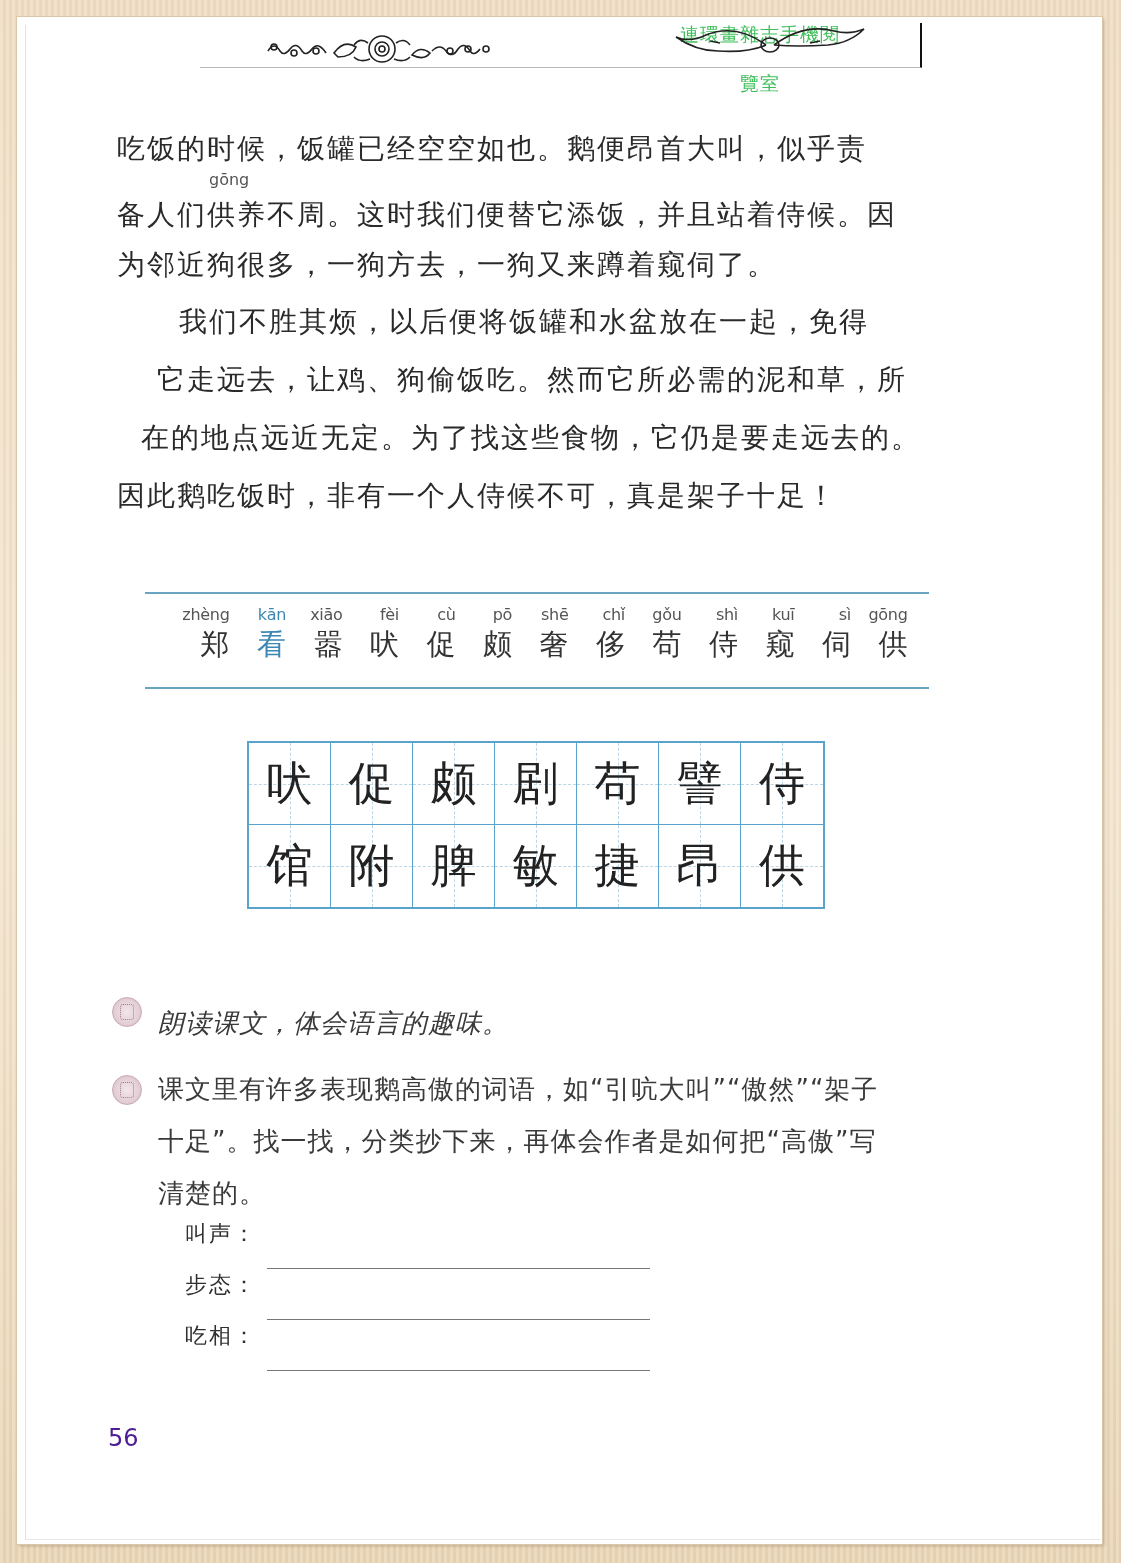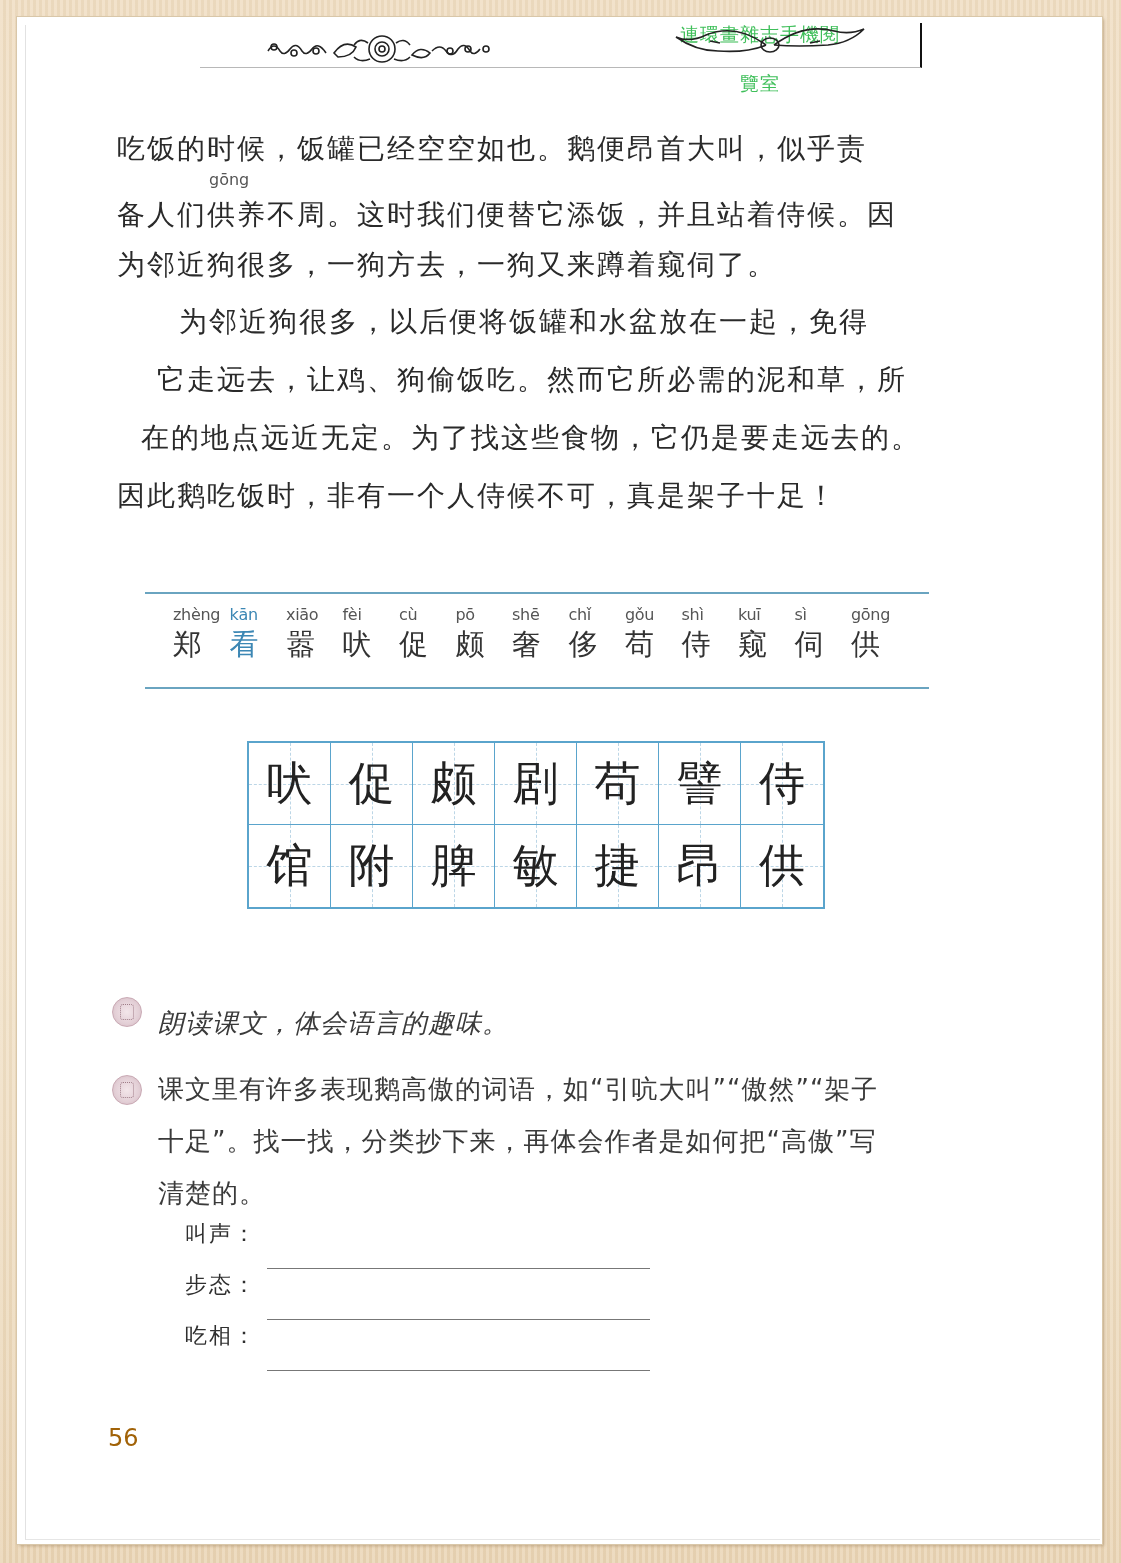--- a/index.html
+++ b/index.html
@@ -52,21 +52,21 @@
       position: absolute; font-family: "DejaVu Sans", "Liberation Sans", sans-serif;
       font-size: 16px; color: #555; letter-spacing: 0;
     }
 
     
     .vocab {
       position: absolute; left: 145px; top: 592px; width: 784px; height: 93px;
       border-top: 2px solid #6aa4c0; border-bottom: 2px solid #6aa4c0;
     }
     .vocab-row { position: absolute; left: 28px; top: 10px; display: flex; }
-    .vocab-item { width: 56.5px; text-align: left; }
+    .vocab-item { width: 56.5px; text-align: right; }
     .vocab-py {
       font-family: "DejaVu Sans", "Liberation Sans", sans-serif;
       font-size: 16px; color: #555; height: 22px; line-height: 22px; letter-spacing: -0.3px;
     }
     .vocab-ch { font-size: 29px; color: #333; line-height: 36px; }
     .vocab-item.highlight .vocab-ch, .vocab-item.highlight .vocab-py { color: #3c87b4; }
 
     
     .grid {
       position: absolute; left: 247px; top: 741px;
@@ -107,21 +107,21 @@
     }
     .ex-text { position: absolute; left: 46px; white-space: nowrap; line-height: 52px; }
 
     .fill-row { position: absolute; left: 185px; height: 40px; }
     .fill-label { position: absolute; left: 0; bottom: 20px; font-size: 22px; color: #2f2f2f; white-space: nowrap; letter-spacing: 2px; }
     .fill-line { position: absolute; left: 82px; bottom: 0; width: 383px; border-bottom: 1.5px solid #777; height: 1px; }
 
     .page-num {
       position: absolute; left: 108px; top: 1424px;
       font-family: "DejaVu Sans", "Liberation Sans", sans-serif;
-      font-size: 24px; color: #a16207;
+      font-size: 24px; color: #4c1d95;
     }
   </style>
 </head>
 <body>
 
 <div class="frame"></div>
 <div class="page"></div>
 <div class="inner-edge"></div>
 
 <div class="banner">
@@ -158,21 +158,21 @@
 </div>
 
 <div class="para" style="top:130px;">
   <div class="line" style="top:0;">吃饭的时候，饭罐已经空空如也。鹅便昂首大叫，似乎责</div>
   <span class="pinyin-annot" style="left:92px;top:40px;">gōng</span>
   <div class="line" style="top:66px;">备人们供养不周。这时我们便替它添饭，并且站着侍候。因</div>
   <div class="line" style="top:116px;">为邻近狗很多，一狗方去，一狗又来蹲着窥伺了。</div>
 </div>
 
 <div class="para" style="top:303px;">
-  <div class="line" style="top:0;left:62px;">为邻近狗很多，以后便将饭罐和水盆放在一起，免得</div>
+  <div class="line" style="top:0;left:62px;">我们不胜其烦，以后便将饭罐和水盆放在一起，免得</div>
   <div class="line" style="top:58px;margin-left:40px;">它走远去，让鸡、狗偷饭吃。然而它所必需的泥和草，所</div>
   <div class="line" style="top:116px;margin-left:24px;">在的地点远近无定。为了找这些食物，它仍是要走远去的。</div>
   <div class="line" style="top:174px;">因此鹅吃饭时，非有一个人侍候不可，真是架子十足！</div>
 </div>
 
 <div class="vocab">
   <div class="vocab-row">
     <div class="vocab-item">
         <div class="vocab-py">zhèng</div>
         <div class="vocab-ch">郑</div>

